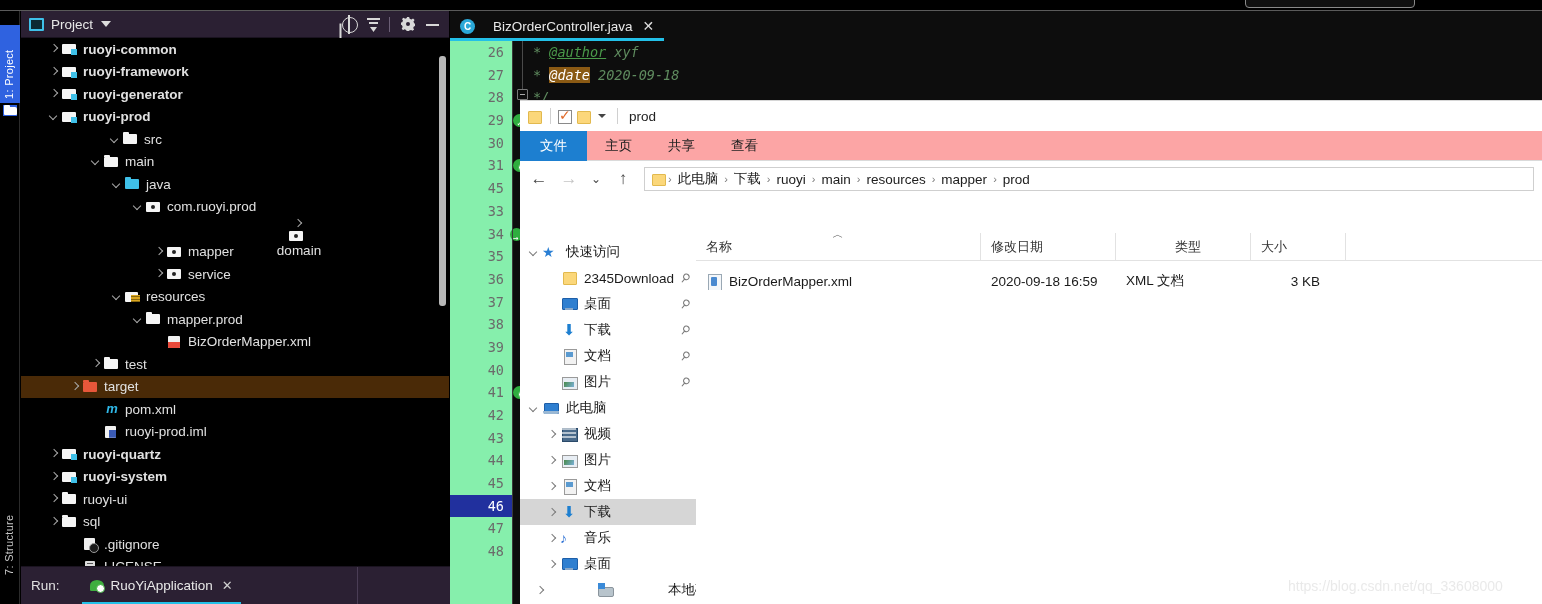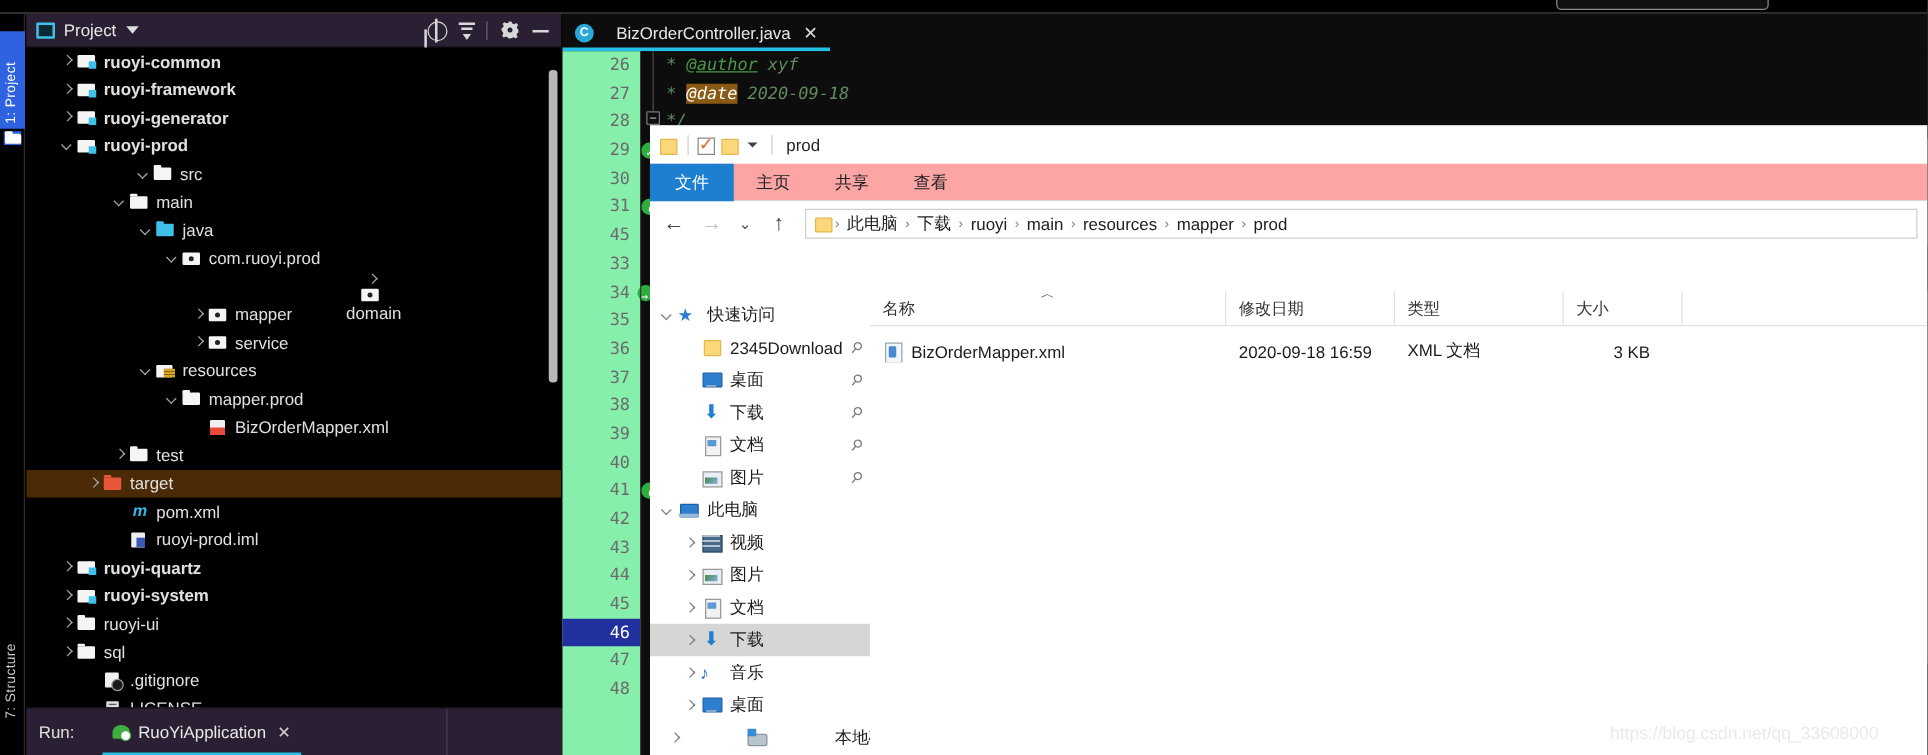--- a/index.html
+++ b/index.html
@@ -861,21 +861,21 @@
         </div>
       <div class="ex-main">
         <div class="col-head" id="colhead">
             <div class="col-h" style="width: 285px;">
               <span class="sort-caret">︿</span>
               <span>名称</span>
             </div>
             <div class="col-h" style="width: 135px;">
               <span>修改日期</span>
             </div>
-            <div class="col-h" style="width: 135px;">
+            <div class="col-h" style="width: 135px; justify-content: center;">
               <span>类型</span>
             </div>
             <div class="col-h" style="width: 95px;">
               <span>大小</span>
             </div>
           </div>
         <div id="filerows">
             <div class="frow" style="margin-top: 6px;">
               <div class="fcell" style="width: 285px; display: flex; align-items: center;">
                 <span class="fx-ico"></span>

